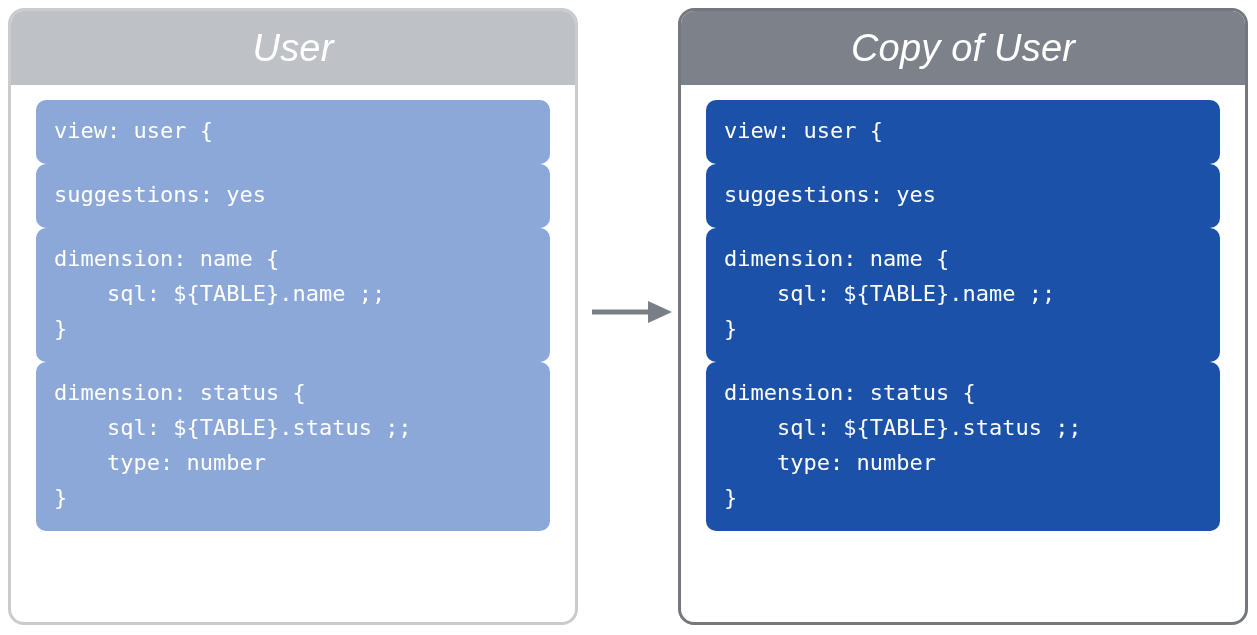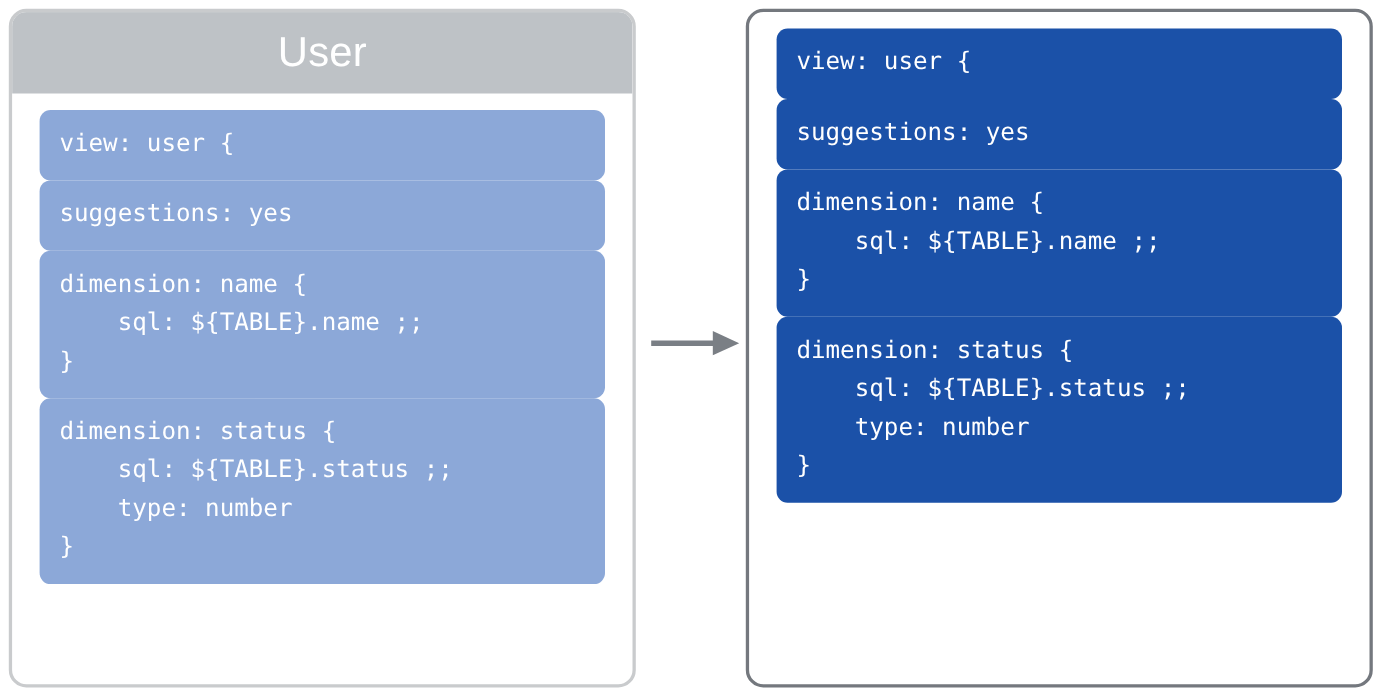--- a/index.html
+++ b/index.html
@@ -45,20 +45,21 @@
     height: 74px;
     flex: 0 0 74px;
     display: flex;
     align-items: center;
     justify-content: center;
     color: #ffffff;
     font-size: 38px;
     font-weight: 400;
     letter-spacing: 0.2px;
     line-height: 1;
+    font-style: italic;
   }
   .panel-source .panel-header { background: #bec2c6; }
   .panel-copy   .panel-header { background: #7d828a; }
 
   .panel-body {
     flex: 1 1 auto;
     padding: 15px 25px 18px 25px;
     box-sizing: border-box;
     display: flex;
     flex-direction: column;
@@ -109,20 +110,21 @@
   </div>
 
   <div class="arrow">
     <svg width="84" height="32" viewBox="0 0 84 32" xmlns="http://www.w3.org/2000/svg">
       <line x1="2" y1="16" x2="62" y2="16" stroke="#7a7f85" stroke-width="5"></line>
       <polygon points="58,5 82,16 58,27" fill="#7a7f85"></polygon>
     </svg>
   </div>
 
   <div class="panel panel-copy">
+    <div class="panel-header">Copy of User</div>
     <div class="panel-body">
       <div class="code-block">view: user {</div>
       <div class="code-block">suggestions: yes</div>
       <div class="code-block">dimension: name {
     sql: ${TABLE}.name ;;
 }</div>
       <div class="code-block">dimension: status {
     sql: ${TABLE}.status ;;
     type: number
 }</div>

